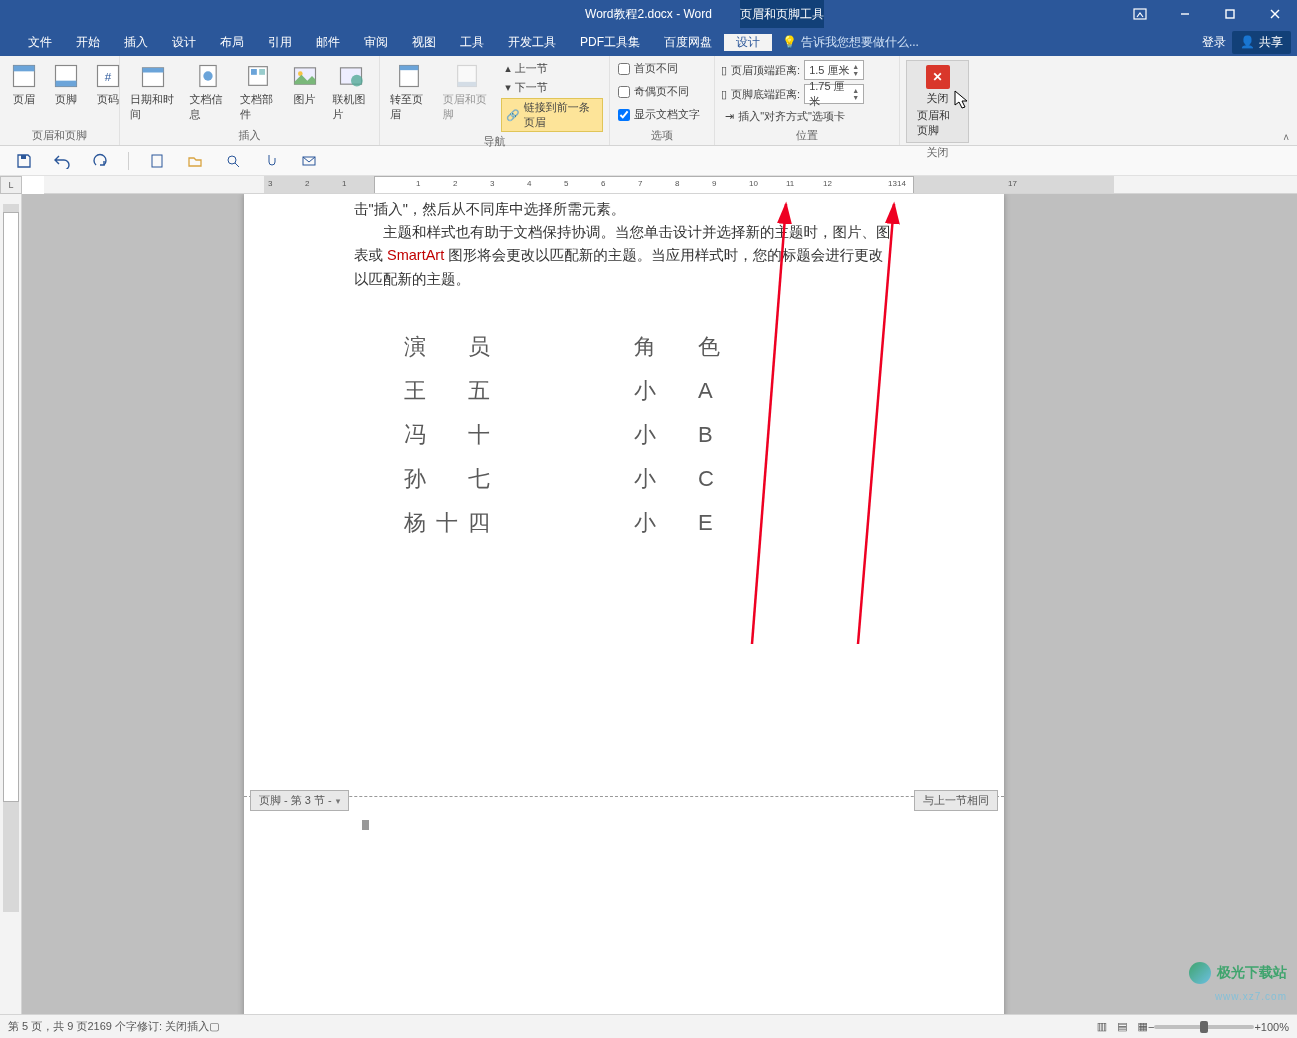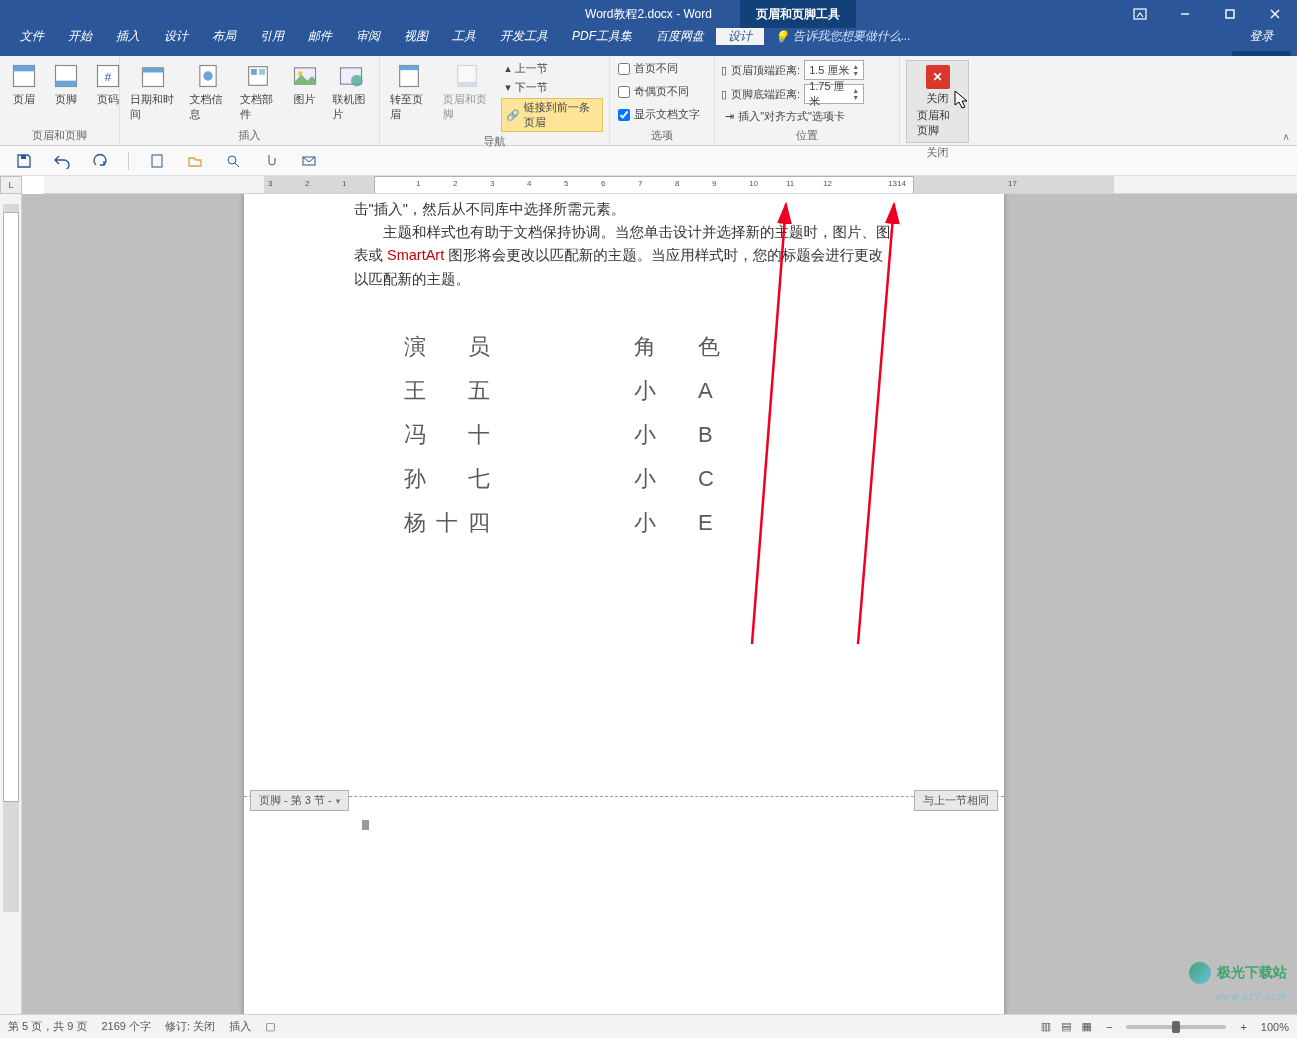--- a/index.html
+++ b/index.html
@@ -2,31 +2,31 @@
 <html><head>
 <meta charset="utf-8">
 <style>
   * { box-sizing: border-box; margin: 0; padding: 0; font-family: "Microsoft YaHei", "Segoe UI", sans-serif; }
   body { width: 1297px; height: 1038px; overflow: hidden; background: #fff; font-size: 12px; color: #333; }
 
   
   .titlebar { height: 28px; background: #2b579a; display: flex; align-items: center; position: relative; color: #fff; }
   .title-center { position: absolute; left: 0; right: 0; text-align: center; font-size: 12px; }
   .title-center .docname { color: #fff; }
-  .context-tab { position: absolute; left: 740px; top: 0; height: 28px; background: #124078; padding: 0 16px; display: flex; align-items: center; font-size: 12px; font-weight: bold; }
+  .context-tab { position: absolute; left: 740px; top: 0; height: 28px; background: #124078; padding: 0 0; display: flex; align-items: center; font-size: 12px; }
   .win-controls { position: absolute; right: 0; display: flex; }
   .win-btn { width: 45px; height: 28px; display: flex; align-items: center; justify-content: center; color: #fff; font-size: 11px; }
   .win-btn svg { stroke: #fff; fill: none; }
 
   
-  .tabsrow { height: 28px; background: #2b579a; display: flex; align-items: flex-start; color: #fff; padding-left: 8px; position: relative; font-style: italic; }
+  .tabsrow { height: 28px; background: #2b579a; display: flex; align-items: center; color: #fff; padding-left: 16px; position: relative; }
   .tab { padding: 0 12px; display: flex; align-items: center; font-size: 12px; color: #fff; }
   .tab.active { background: #f3f3f3; color: #2b579a; }
   .tellme { display: flex; align-items: center; padding: 0 10px; color: #cfe0f5; font-size: 12px; gap: 4px; }
-  .right-actions { position: absolute; right: 6px; display: flex; align-items: center; gap: 6px; height: 28px; flex-direction: column; }
+  .right-actions { position: absolute; right: 6px; display: flex; align-items: center; gap: 6px; height: 28px; }
   .share-btn { background: #124078; padding: 3px 8px; border-radius: 2px; display: flex; align-items: center; gap: 4px; font-size: 12px; }
 
   
   .ribbon { height: 90px; background: #f3f3f3; border-bottom: 1px solid #d4d4d4; display: flex; align-items: stretch; position: relative; }
   .group { border-right: 1px solid #e1e1e1; display: flex; flex-direction: column; justify-content: space-between; padding: 4px 6px 2px 6px; }
   .group-label { text-align: center; font-size: 11px; color: #666; padding-top: 2px; }
   .group-content { display: flex; align-items: flex-start; gap: 6px; flex: 1; }
   .vbtn { display: flex; flex-direction: column; align-items: center; gap: 2px; padding: 2px 4px; font-size: 11px; color: #444; }
   .vbtn .ico { width: 28px; height: 28px; display: flex; align-items: center; justify-content: center; }
   .stack { display: flex; flex-direction: column; gap: 2px; }
@@ -80,21 +80,21 @@
   .footer-tag .dd { font-size: 9px; color:#777; }
   .footer-cursor { position:absolute; width:7px; height:10px; background:#999; }
 
   
   .arrow { position: absolute; pointer-events: none; }
 
   
   .mouse-cursor { position:absolute; }
 
   
-  .statusbar { position: absolute; left: 0; right: 0; bottom: 0; height: 24px; background: #f3f3f3; border-top: 1px solid #d4d4d4; display: flex; align-items: center; font-size: 11px; color: #555; padding: 0 8px; gap: 14px; }
+  .statusbar { position: absolute; left: 0; right: 0; bottom: 0; height: 24px; background: #f3f3f3; border-top: 1px solid #d4d4d4; display: flex; align-items: center; font-size: 11px; color: #555; padding: 0 8px; }
   .statusbar .spacer { flex: 1; }
   .view-btns { display: flex; gap: 10px; align-items: center; }
   .zoom-slider { width: 100px; height: 4px; background: #c0c0c0; position: relative; border-radius: 2px; }
   .zoom-slider .thumb { position: absolute; left: 50%; top: -4px; width: 8px; height: 12px; background: #666; border-radius: 2px; transform: translateX(-50%); }
   .watermark { position:absolute; right:10px; bottom:30px; display:flex; align-items:center; gap:6px; color:#2aa060; font-size:14px; font-weight:bold; opacity:0.85;}
   .watermark .logo { width:22px; height:22px; border-radius:50%; background:linear-gradient(135deg,#2aa060,#5ec0e8); }
   .watermark2 { position:absolute; right:10px; bottom:12px; font-size:10px; color:#5ec0e8; letter-spacing:1px; opacity:0.6;}
 
   svg.ico-svg { width: 100%; height: 100%; }
 </style>

